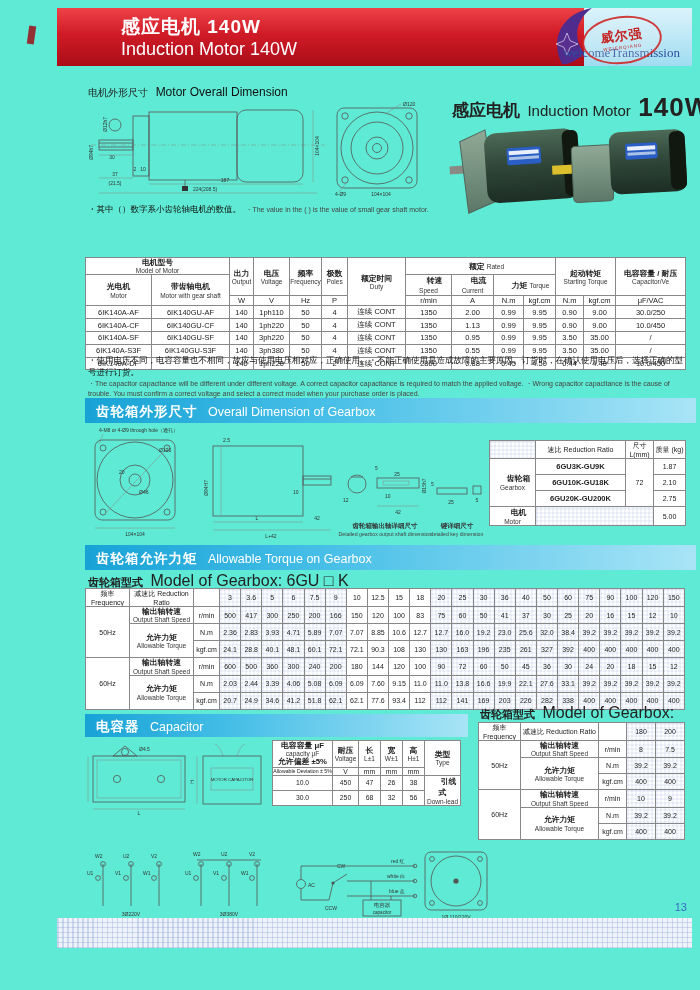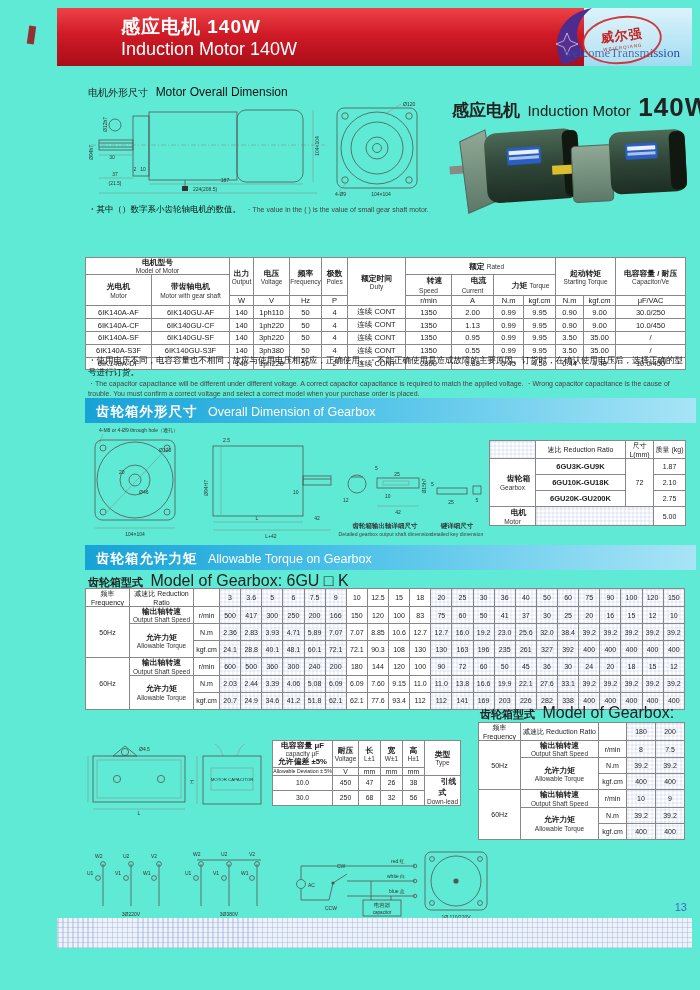--- a/index.html
+++ b/index.html
@@ -673,20 +673,24 @@
           <td>338</td>
           <td>400</td>
           <td>400</td>
           <td>400</td>
           <td>400</td>
           <td>400</td>
     </tr>
   </tbody>
     </table>
 
+  <div class="abs sec" style="left:85px;top:714px;width:372px;height:23px;line-height:23px;">
+    <span class="cn">电容器</span>
+    <span class="en">Capacitor</span>
+  </div>
 
   <svg class="abs" style="left:85px;top:742px;" width="182" height="74" viewBox="0 0 182 74">
     <polygon class="ln" points="40,4 52,14 28,14"></polygon>
     <circle class="ln" cx="40" cy="10" r="3.6"></circle>
     <text class="d5" x="54" y="9">Ø4.5</text>
     <rect class="ln" x="8" y="14" width="92" height="46"></rect>
     <rect class="lnt" x="12" y="18" width="84" height="38"></rect>
     <circle class="ln" cx="32" cy="37" r="3.6"></circle>
     <circle class="ln" cx="76" cy="37" r="3.6"></circle>
     <line class="lnt" x1="3" y1="14" x2="3" y2="60"></line>

